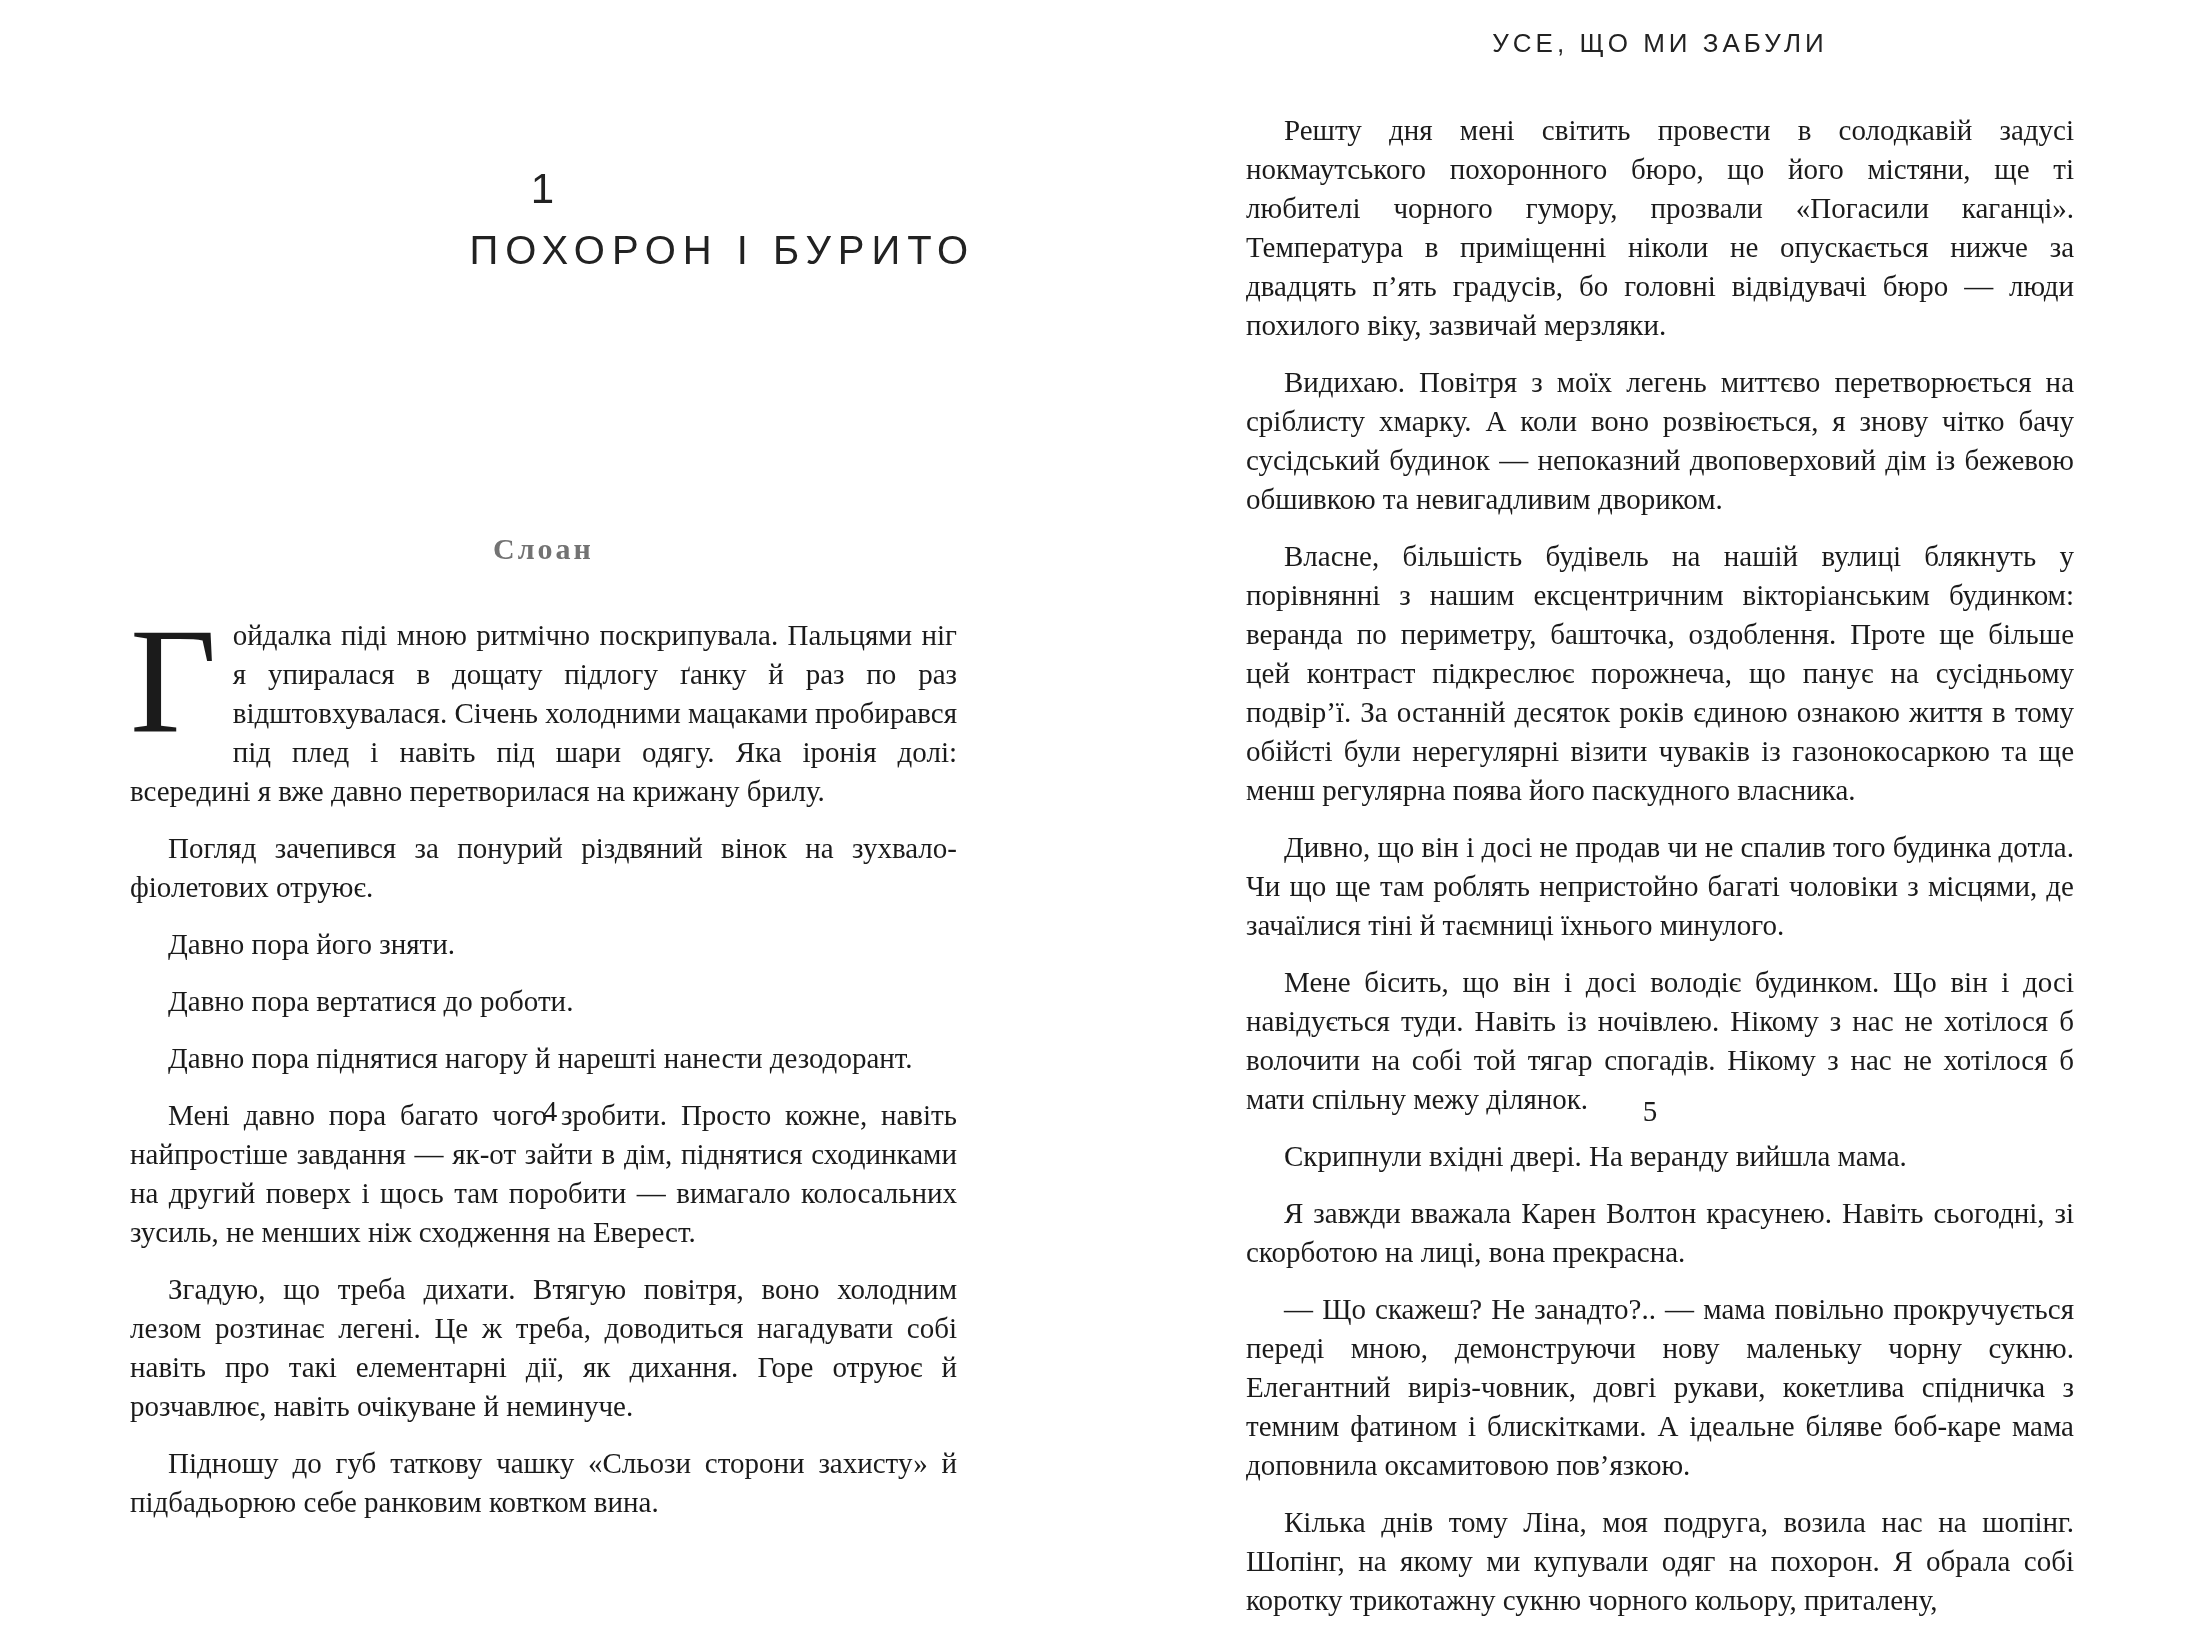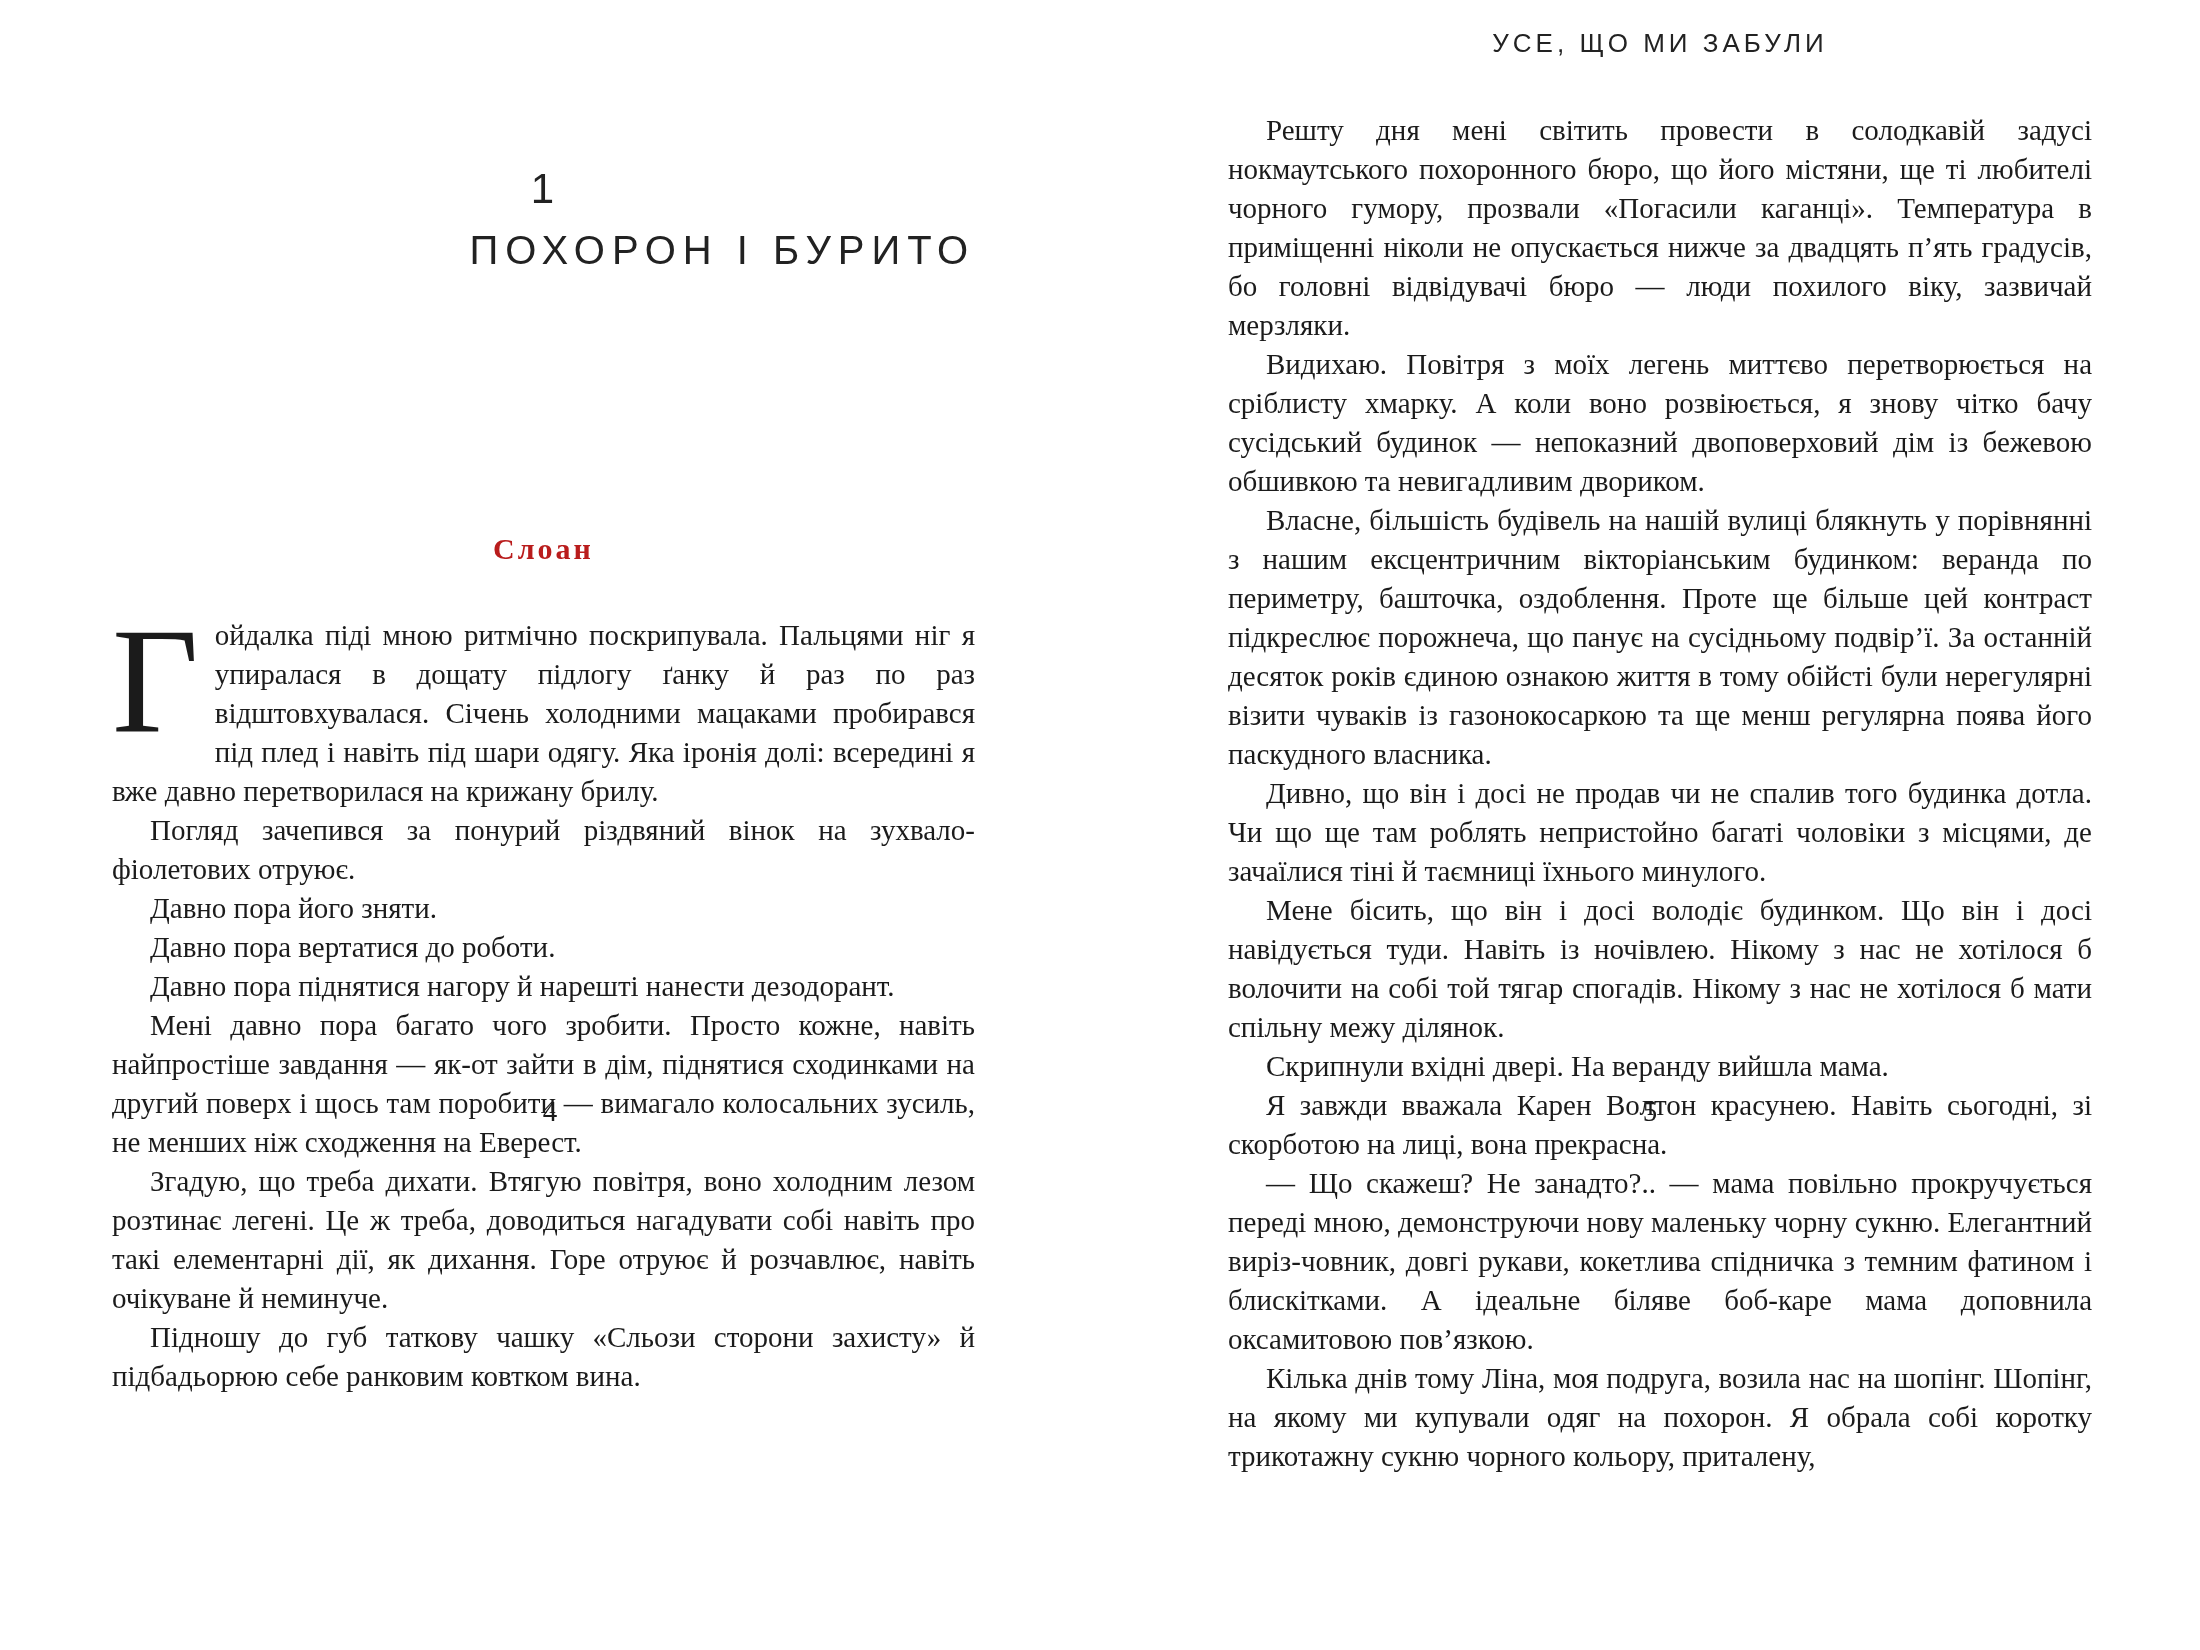--- a/index.html
+++ b/index.html
@@ -52,21 +52,21 @@
     color: #222;
   }
   .section-heading {
     margin: 262px 0 0 0;
     text-align: center;
     font-family: "Liberation Serif", "DejaVu Serif", serif;
     font-weight: 700;
     font-size: 30px;
     line-height: 1;
     letter-spacing: 3px;
-    color: #b91c1c;
+    color: #737373;
   }
 
   
   .running-header {
     padding-top: 30px;
     text-align: center;
     font-family: "Liberation Sans", sans-serif;
     font-weight: 400;
     font-size: 26px;
     line-height: 1;
@@ -78,21 +78,21 @@
   .body-text {
     font-size: 29px;
     line-height: 39px;
     text-align: justify;
     -webkit-hyphens: auto;
     hyphens: auto;
   }
   .page-left  .body-text { margin-top: 52px; }
   .page-right .body-text { margin-top: 55px; }
   .body-text p {
-    margin: 0;
+    margin: 18px;
     padding: 0;
     text-indent: 38px;
   }
   .body-text p.first-par {
     text-indent: 0;
   }
   .dropcap {
     float: left;
     font-size: 150px;
     line-height: 0.72;

